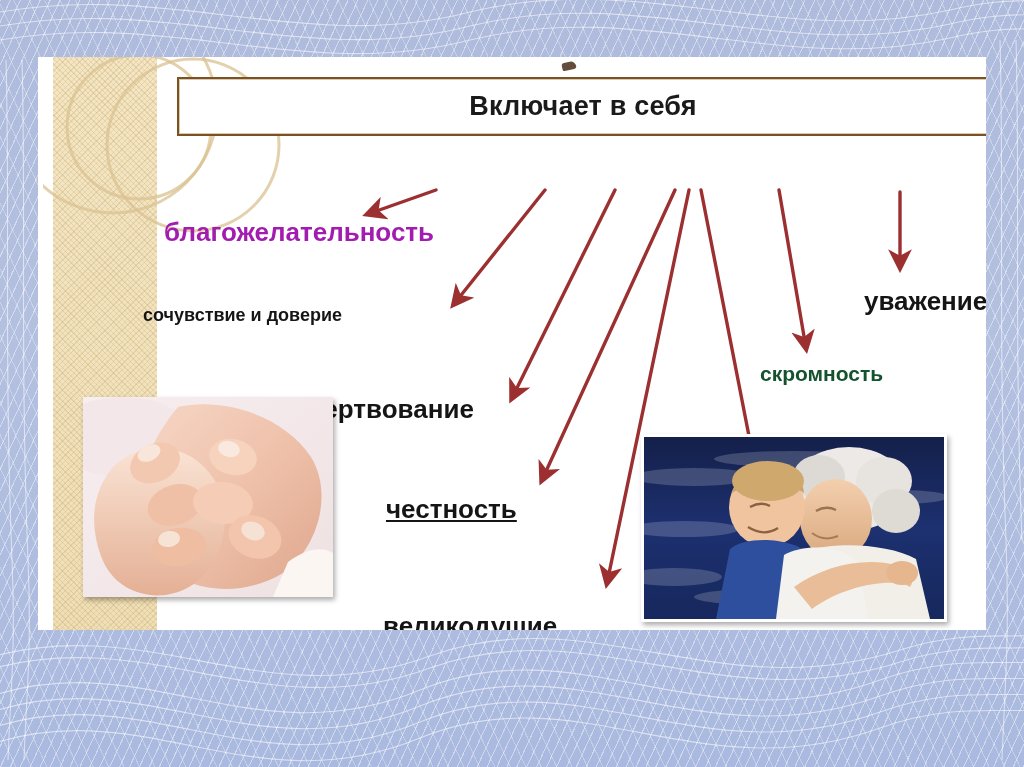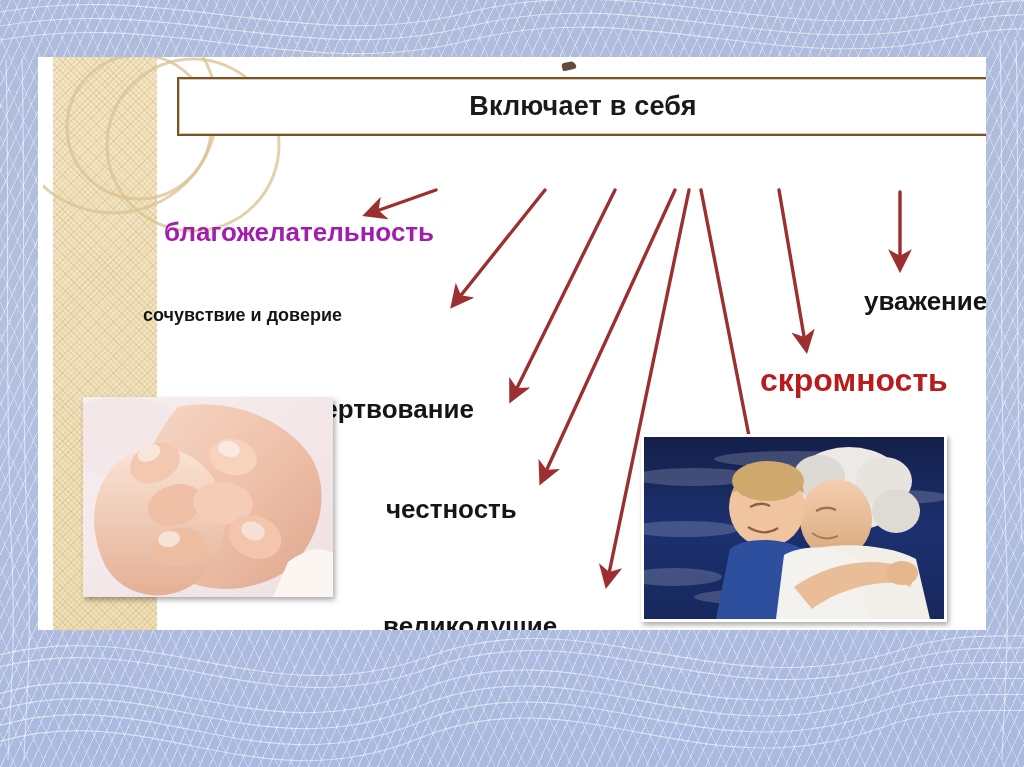--- a/index.html
+++ b/index.html
@@ -124,24 +124,24 @@
           <line x1="663" y1="133" x2="718" y2="415"></line>
           <line x1="741" y1="133" x2="768" y2="291"></line>
           <line x1="862" y1="135" x2="862" y2="210"></line>
         </g>
     </svg>
 
     <div id="label-layer">
         <div class="label" style="left: 90px; top: 160px; font-size: 26px; color: #a21caf; margin-left: 36px;">благожелательность</div>
         <div class="label" style="left: 105px; top: 248px; font-size: 18px; color: rgb(21, 21, 21);">сочувствие и доверие</div>
         <div class="label" style="left: 172px; top: 337px; font-size: 26px; color: rgb(21, 21, 21);">самопожертвование</div>
-        <div class="label" style="left: 348px; top: 437px; font-size: 26px; color: rgb(21, 21, 21);">честность</div>
+        <div class="label" style="left: 348px; top: 437px; font-size: 26px; color: rgb(21, 21, 21); text-decoration: underline;">честность</div>
         <div class="label" style="left: 345px; top: 546px; font-size: 26px; color: rgb(21, 21, 21); margin-top: 8px;">великодушие</div>
         <div class="label" style="left: 826px; top: 229px; font-size: 26px; color: rgb(21, 21, 21);">уважение</div>
-        <div class="label" style="left: 722px; top: 305px; font-size: 32px; color: #b91c1c;">скромность</div>
+        <div class="label" style="left: 722px; top: 305px; font-size: 21px; color: #14532d;">скромность</div>
         <div class="label" style="left: 730px; top: 400px; font-size: 26px; color: rgb(21, 21, 21);">искренность</div>
       </div>
 
     <div class="photo photo-hands">
       <svg viewBox="0 0 250 200" preserveAspectRatio="none" width="250" height="200">
         <defs>
           <linearGradient id="skin1" x1="0" y1="0" x2="1" y2="1">
             <stop offset="0%" stop-color="#f6d7c6"></stop>
               <stop offset="55%" stop-color="#eebfa8"></stop>
             <stop offset="100%" stop-color="#dda68c"></stop>

